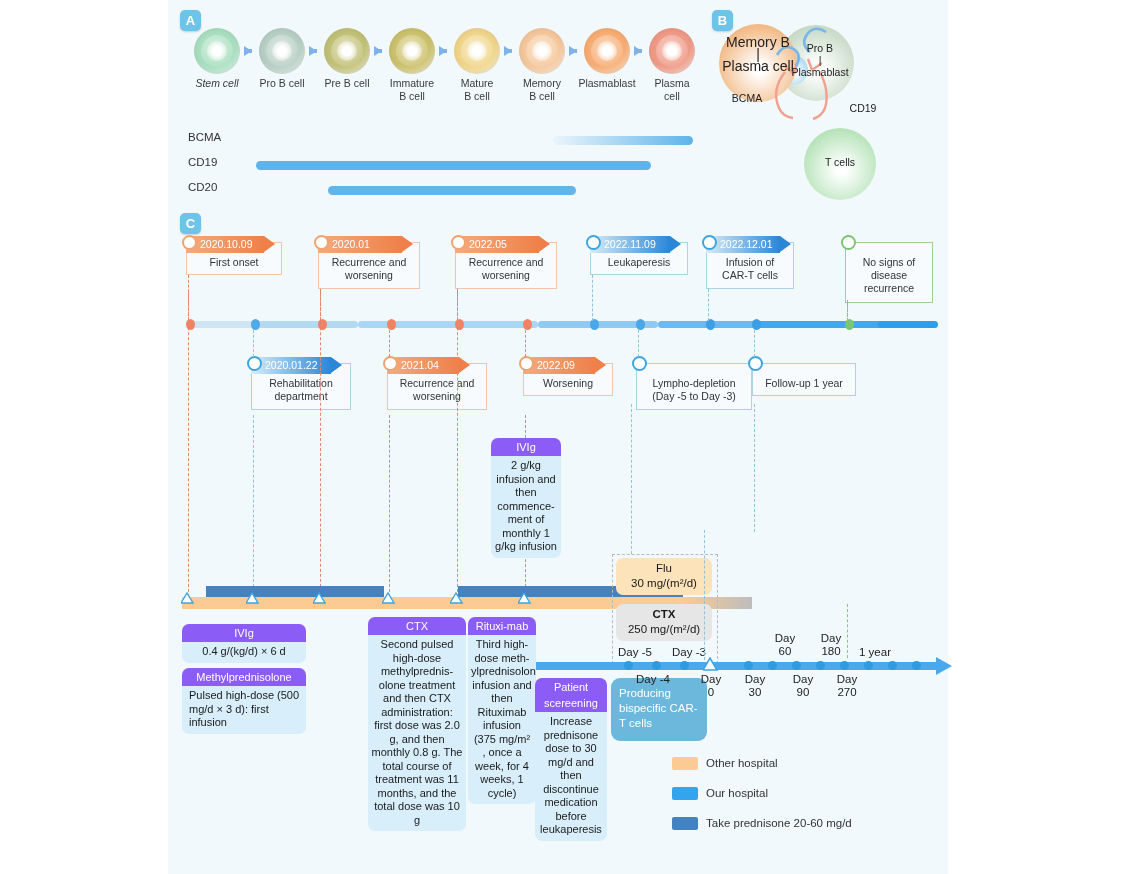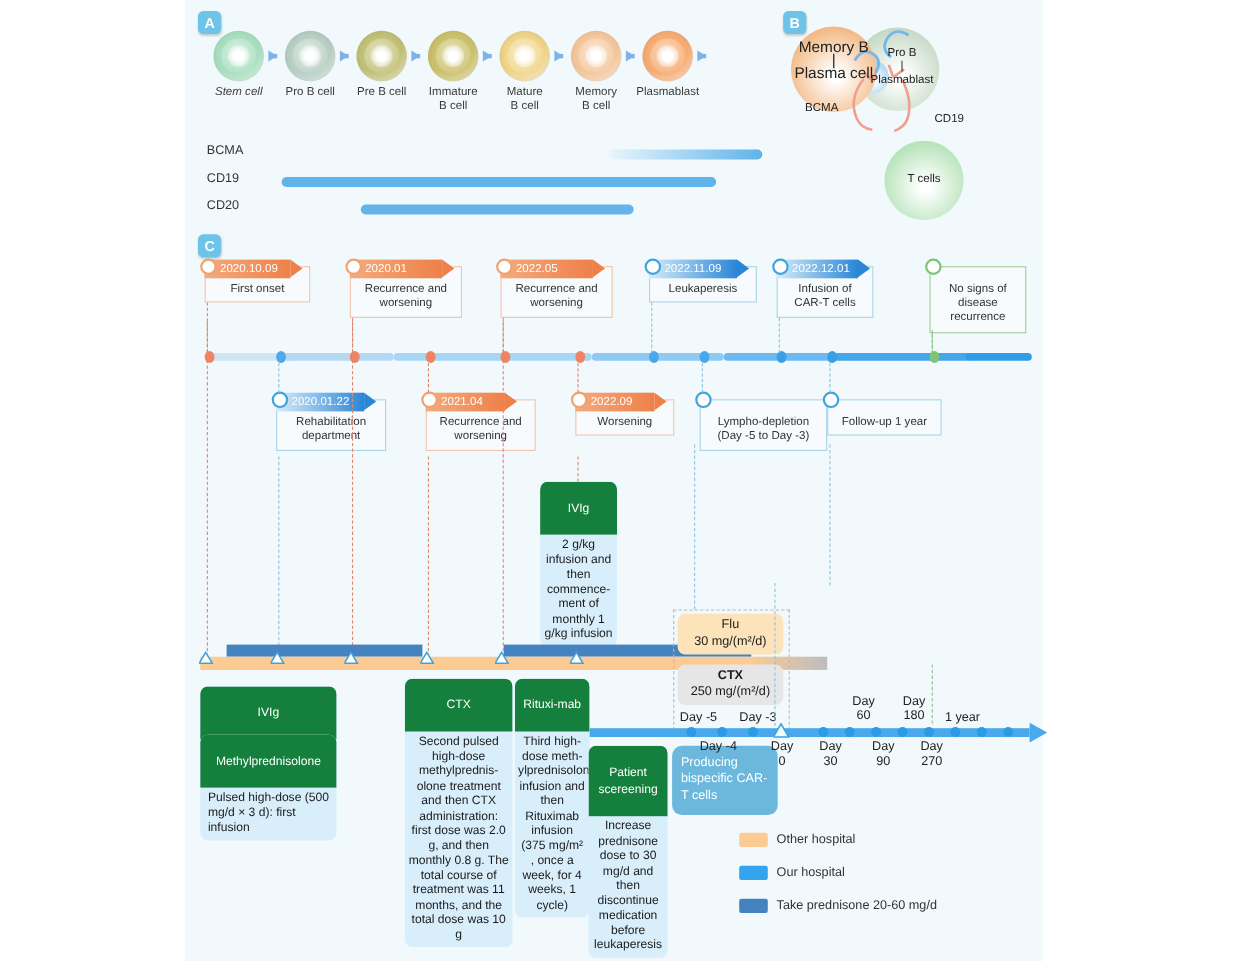--- a/index.html
+++ b/index.html
@@ -29,21 +29,21 @@
   .evarrowhead{position:absolute;width:0;height:0;border-top:8.5px solid transparent;
       border-bottom:8.5px solid transparent;}
   .evcircle{position:absolute;width:15px;height:15px;border-radius:50%;background:#fff;box-sizing:border-box;}
   .evtext{position:absolute;font-size:10.5px;color:#333;text-align:center;line-height:13px;}
   .vdash{position:absolute;width:0;border-left-width:1px;border-left-style:dashed;}
   .tlseg{position:absolute;height:7px;border-radius:4px;}
   .tldot{position:absolute;width:9px;height:11px;border-radius:50%;}
   .tri{position:absolute;width:0;height:0;border-left:6px solid transparent;border-right:6px solid transparent;
       border-bottom:10px solid #ffffff;}
   .drugbox{position:absolute;border-radius:7px;overflow:hidden;background:#d8eefb;box-sizing:border-box;}
-  .drughdr{background:#15803d;color:#fff;font-size:11px;text-align:center;line-height:16px;padding:16px 0;}
+  .drughdr{background:#8b5cf6;color:#fff;font-size:11px;text-align:center;line-height:16px;padding:1px 0;}
   .drugbody{font-size:11px;color:#1a1a1a;text-align:center;line-height:13.5px;padding:3px 3px 4px;}
   .drugbody.left{text-align:left;padding-left:7px;}
   .legend-swatch{position:absolute;width:26px;height:13px;border-radius:2px;}
   .legend-text{position:absolute;font-size:11.5px;color:#333;}
   .daylabel{position:absolute;font-size:11.5px;color:#222;text-align:center;line-height:13px;}
   .smalldot{position:absolute;width:9px;height:9px;border-radius:50%;background:#2b9be3;}
 </style>
 </head>
 <body>
 
@@ -102,20 +102,28 @@
       </div>
       <div class="arrowA abs" style="left:401px;top:46px;"></div>
       <div class="cellwrap" style="left:408px;top:28px;width:62px;">
         <div class="cell" style="background:radial-gradient(circle at 42% 36%, #f7ad74 0%, #f7ad74 55%, rgba(255,255,255,0.85) 100%);box-shadow:inset 0 0 6px rgba(0,0,0,.10);">
           <div class="ring" style="background:radial-gradient(circle at 45% 40%, rgba(255,255,255,.55) 0%, #f7ad74 90%);"></div>
           <div class="core"></div>
         </div>
         <div class="celllabel">Plasmablast</div>
       </div>
       <div class="arrowA abs" style="left:466px;top:46px;"></div>
+      <div class="cellwrap" style="left:473px;top:28px;width:62px;">
+        <div class="cell" style="background:radial-gradient(circle at 42% 36%, #ef9a86 0%, #ef9a86 55%, rgba(255,255,255,0.85) 100%);box-shadow:inset 0 0 6px rgba(0,0,0,.10);">
+          <div class="ring" style="background:radial-gradient(circle at 45% 40%, rgba(255,255,255,.55) 0%, #ef9a86 90%);"></div>
+          <div class="core"></div>
+        </div>
+        <div class="celllabel">Plasma
+cell</div>
+      </div>
       <div class="marker-label abs" style="left:20px;top:131px;">BCMA</div>
       <div class="marker-label abs" style="left:20px;top:156px;">CD19</div>
       <div class="marker-label abs" style="left:20px;top:181px;">CD20</div>
       <div class="bar abs" style="left:385px;top:136px;width:140px;background:linear-gradient(90deg,rgba(94,179,234,.05),#5eb3ea);"></div>
       <div class="bar abs" style="left:88px;top:161px;width:395px;background:#5eb3ea;"></div>
       <div class="bar abs" style="left:160px;top:186px;width:248px;background:#63b4ea;"></div>
       <div class="panel-tag abs" style="left:544px;top:10px;">B</div>
       <div class="abs" style="left:593px;top:53px;width:34px;height:34px;border-radius:50%;background:radial-gradient(circle at 52% 58%, #ffffff 8%, #bcbfb9 72%);"></div>
       <div class="abs" style="left:610px;top:25px;width:76px;height:76px;border-radius:50%;background:radial-gradient(circle at 52% 58%, #ffffff 8%, #c6d9c6 72%);"></div>
       <div class="abs" style="left:610px;top:55px;width:30px;height:30px;border-radius:50%;background:radial-gradient(circle at 52% 58%, #ffffff 8%, #a9d7ef 72%);"></div>

